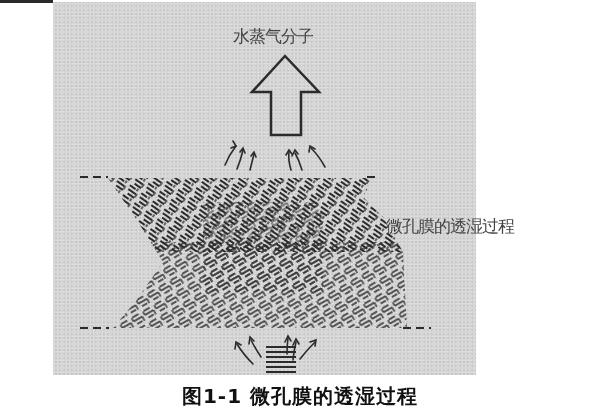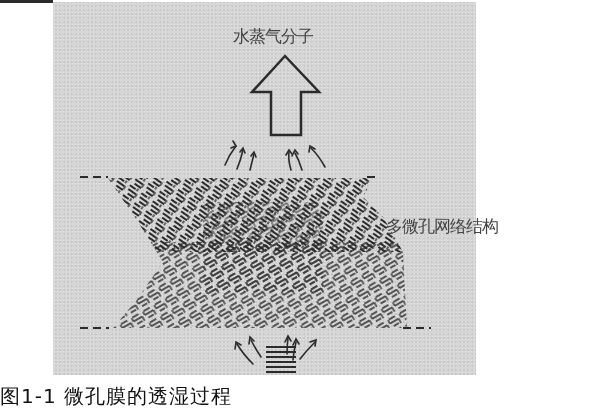--- a/index.html
+++ b/index.html
@@ -9,22 +9,22 @@
   .figure { position: absolute; left: 53px; top: 2px; width: 423px; height: 373px;
             background-color: #d6d6d6;
             background-image:
               radial-gradient(rgba(255,255,255,0.35) 0.6px, transparent 0.9px),
               radial-gradient(rgba(120,120,120,0.25) 0.6px, transparent 0.9px);
             background-size: 3px 3px, 4px 4px;
             background-position: 0 0, 1px 2px; }
   .figure svg { position: absolute; left: 0; top: 0; }
   .label { position: absolute; color: #444; font-size: 17px; letter-spacing: -1px;
            font-family: "DejaVu Serif", "Liberation Serif", serif; white-space: nowrap; }
-  .caption { position: absolute; left: 0; width: 600px; top: 383px; text-align: left;
-             font-size: 20px; font-weight: normal; color: #111; letter-spacing: 1px;
+  .caption { position: absolute; left: 0; width: 600px; top: 383px; text-align: center;
+             font-size: 20px; font-weight: bold; color: #111; letter-spacing: 1px;
              font-family: "DejaVu Sans", "Liberation Sans", sans-serif; }
 </style>
 </head>
 <body>
 
 <div class="corner-bar"></div>
 
 <div class="figure">
   <svg width="495" height="373" viewBox="0 0 495 373" xmlns="http://www.w3.org/2000/svg">
 
@@ -91,16 +91,16 @@
       <line x1="213" y1="345" x2="243" y2="345"></line>
       <line x1="213" y1="350" x2="243" y2="350"></line>
       <line x1="213" y1="355" x2="243" y2="355"></line>
       <line x1="213" y1="360" x2="243" y2="360"></line>
       <line x1="213" y1="365" x2="243" y2="365"></line>
       <line x1="213" y1="370" x2="243" y2="370"></line>
     </g>
   </svg>
 
   <div class="label" style="left:180px; top:23px;">水蒸气分子</div>
-  <div class="label" style="left:333px; top:213px;">多微孔网络结构</div>
+  <div class="label" style="left:333px; top:213px;">微孔膜的透湿过程</div>
 </div>
 
 <div class="caption">图1-1 微孔膜的透湿过程</div>
 
 </body></html>

